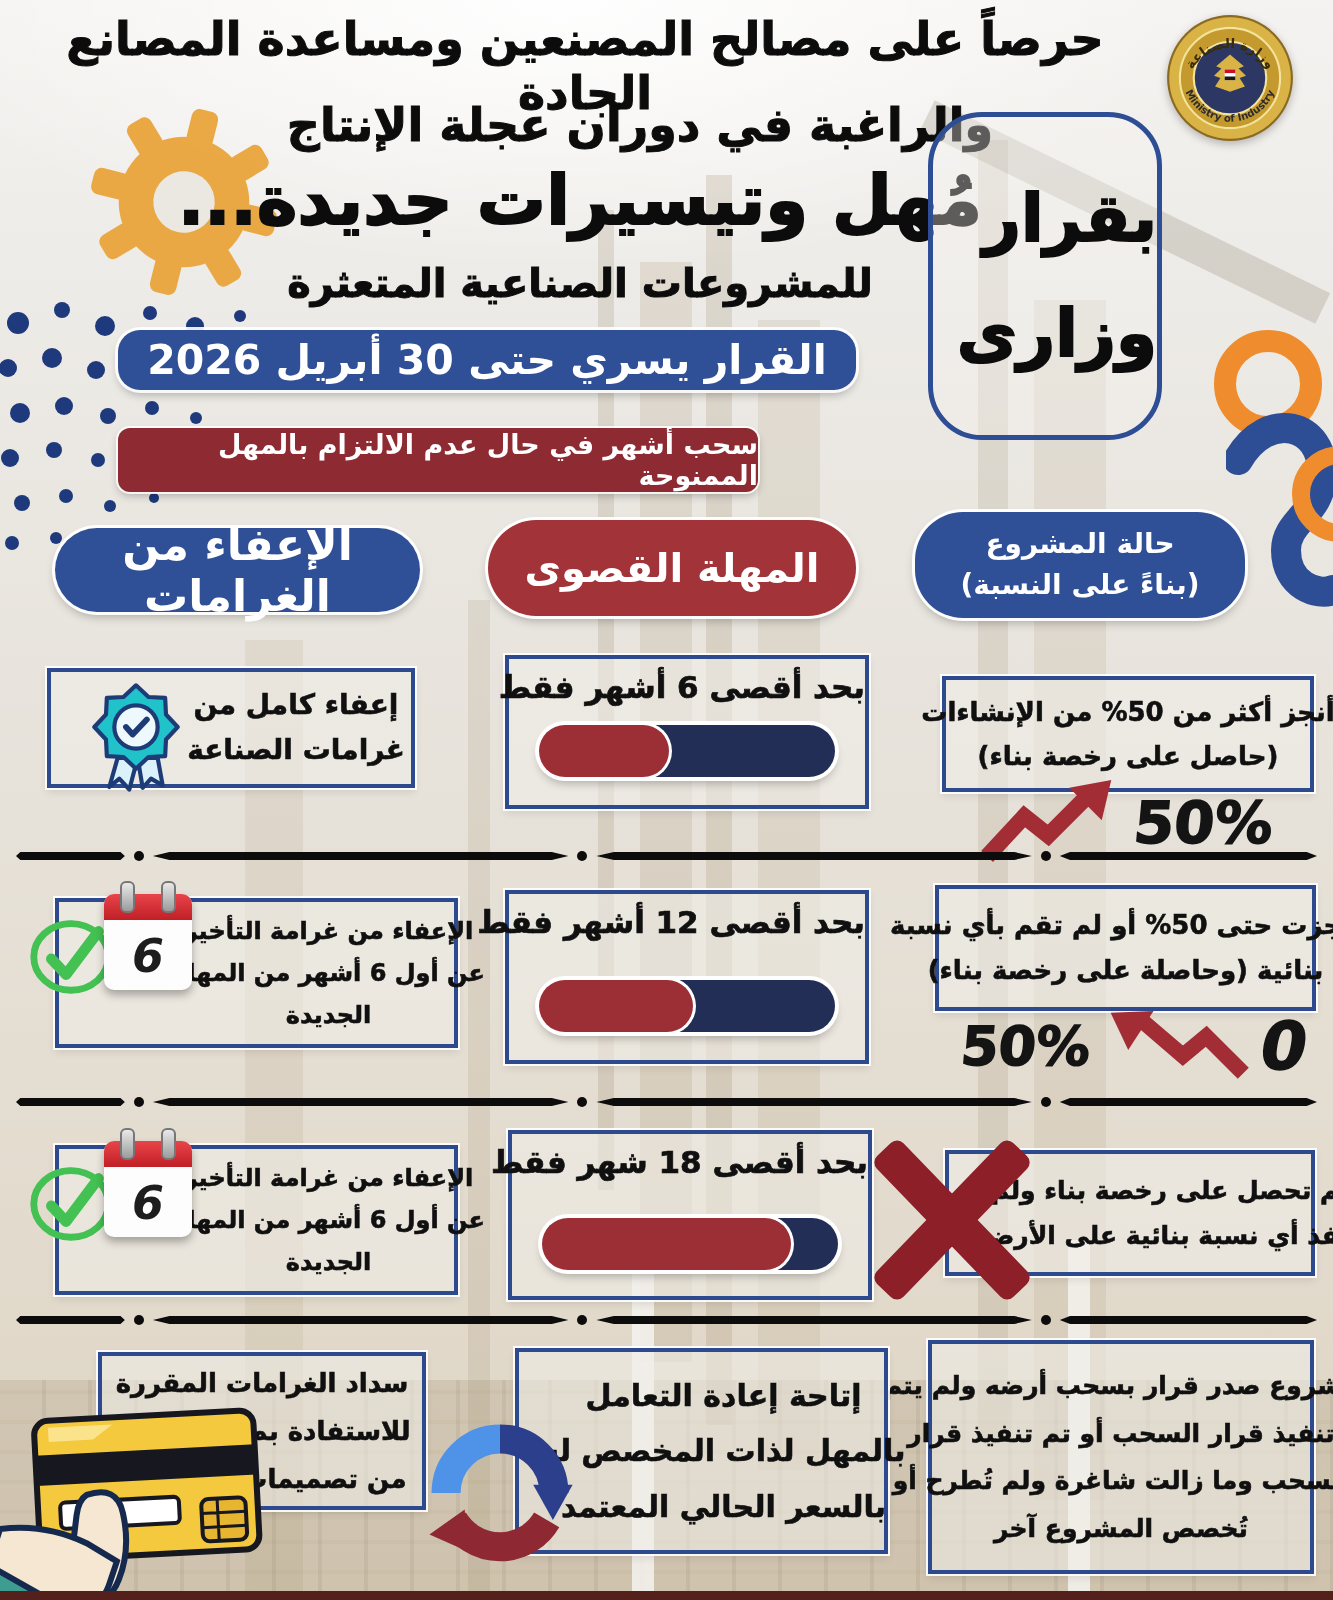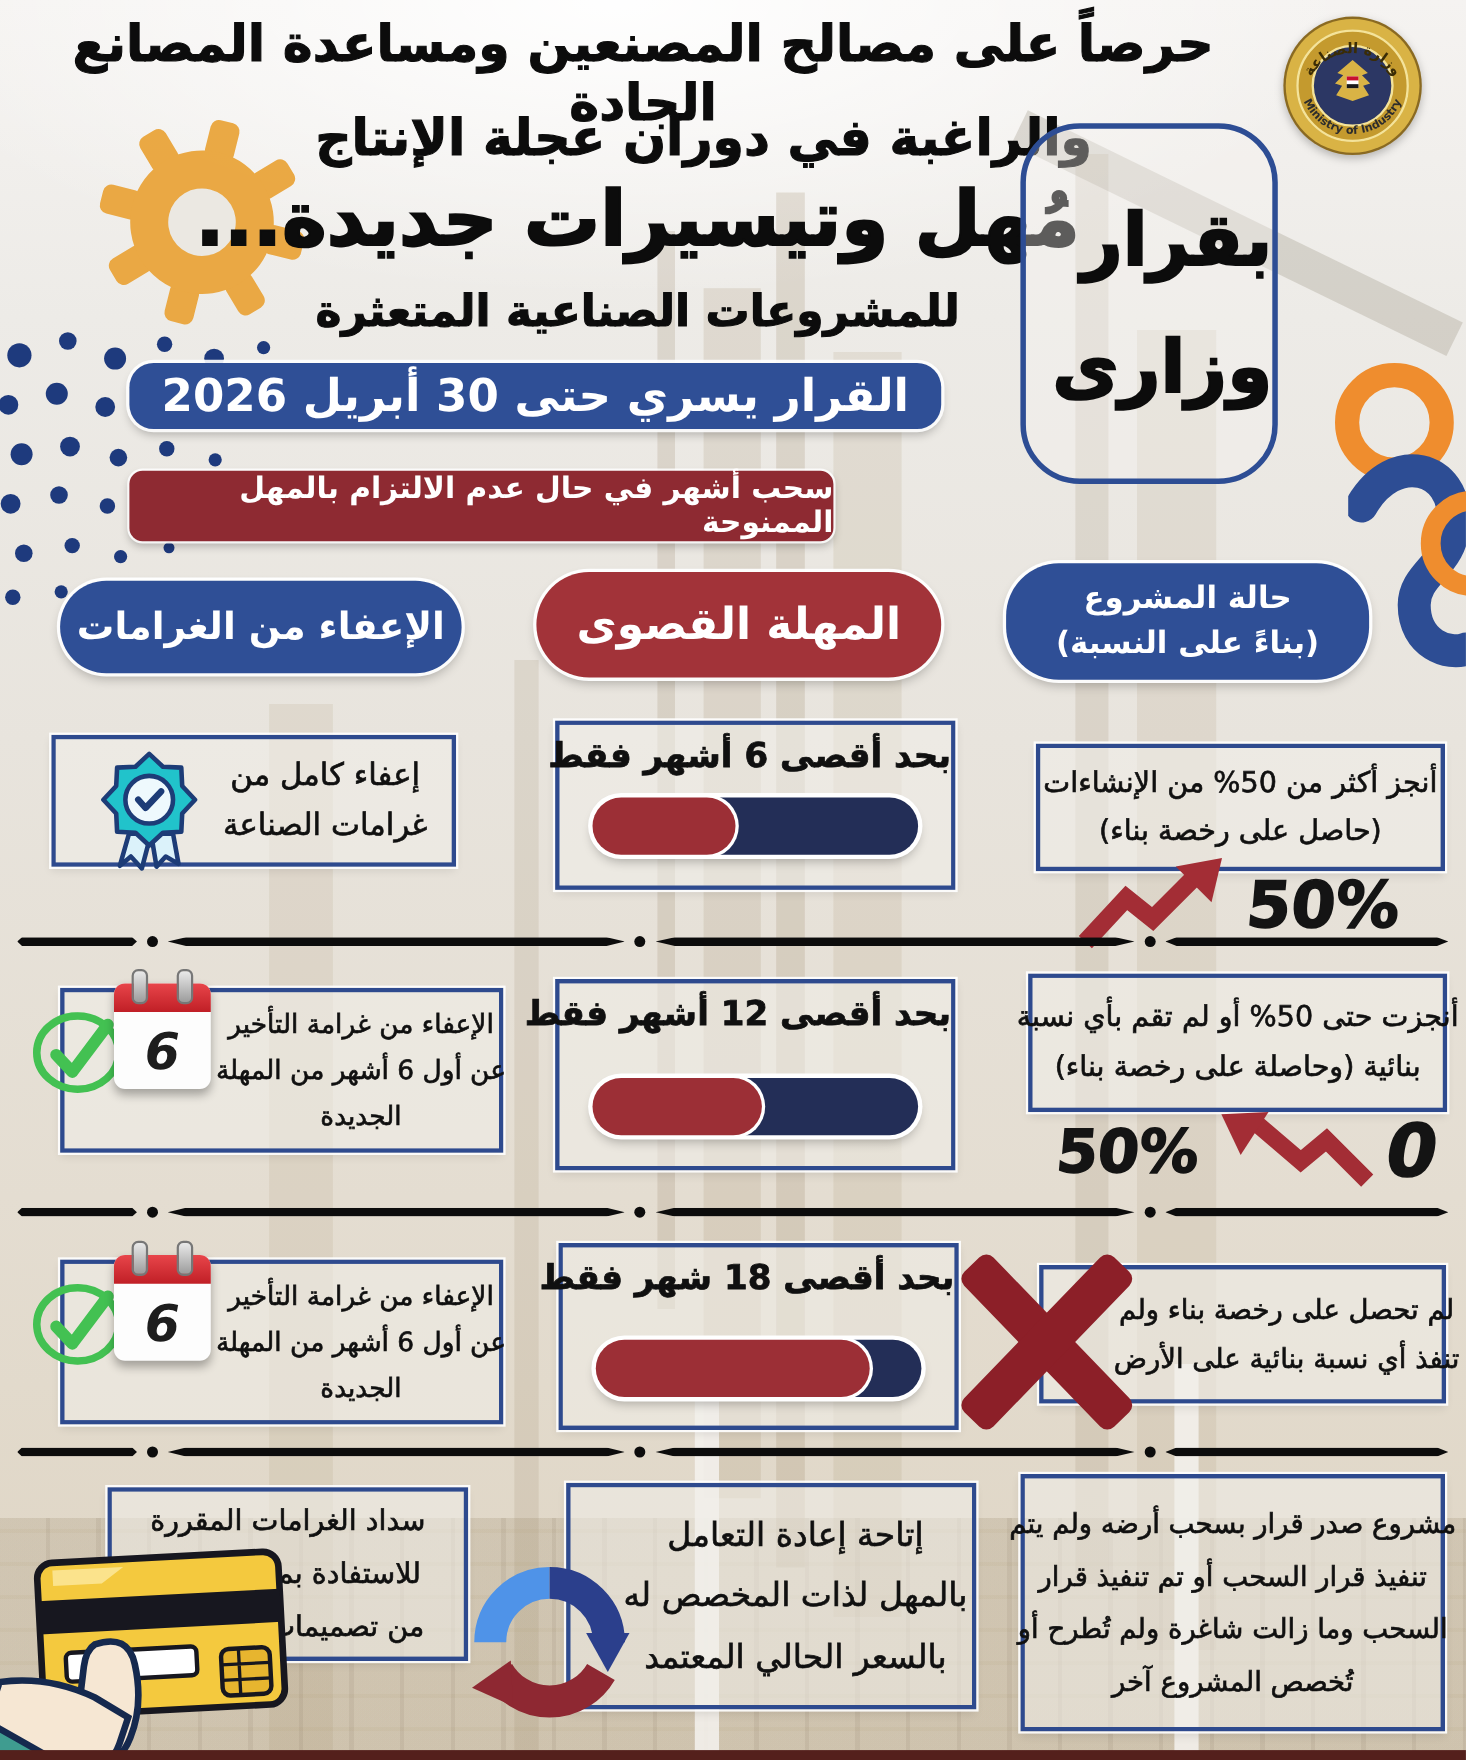--- a/index.html
+++ b/index.html
@@ -45,28 +45,28 @@
   .warning{position:absolute;left:118px;top:428px;width:640px;height:64px;background:#8e2a32;color:#fff;
     border-radius:12px;display:flex;align-items:center;justify-content:center;font-size:27px;font-weight:bold;
     box-shadow:0 0 0 2px rgba(255,255,255,.85),0 4px 8px rgba(0,0,0,.25);}
   .decree{position:absolute;left:928px;top:112px;width:224px;height:318px;border:5px solid #2d4d94;border-radius:54px;
     background:rgba(246,244,241,.35);display:flex;flex-direction:column;align-items:flex-start;justify-content:center;gap:38px;
     font-size:66px;font-weight:bold;color:#0c0c0c;-webkit-text-stroke:2px #0c0c0c;}
   
   .pill{position:absolute;color:#fff;font-weight:bold;display:flex;flex-direction:column;align-items:center;justify-content:center;
     text-align:center;box-shadow:0 0 0 3px rgba(255,255,255,.95),0 5px 10px rgba(0,0,0,.25);}
   .pill.blue{background:#2f4f96;} .pill.red{background:#a23339;}
-  .pill-exemption{left:55px;top:528px;width:365px;height:84px;border-radius:42px;font-size:34px;}
+  .pill-exemption{left:55px;top:528px;width:365px;height:84px;border-radius:42px;font-size:44px;}
   .pill-deadline{left:488px;top:520px;width:368px;height:96px;border-radius:48px;font-size:40px;}
   .pill-status{left:915px;top:512px;width:330px;height:106px;border-radius:48px;font-size:28px;line-height:1.45;}
   
   .cell{position:absolute;border:4px solid #2e4a8e;outline:2px solid rgba(255,255,255,.9);
     background:rgba(240,238,234,.55);box-shadow:0 4px 8px rgba(0,0,0,.10);}
   .txt{position:absolute;display:flex;flex-direction:column;align-items:center;justify-content:center;}
-  .ln{font-weight:normal;color:#101010;white-space:nowrap;-webkit-text-stroke:.6px #101010;text-align:right;}
+  .ln{font-weight:bold;color:#101010;white-space:nowrap;-webkit-text-stroke:.6px #101010;text-align:right;}
   
   .c-r1-ex{left:47px;top:668px;width:360px;height:112px;}
   .c-r1-ex .txt{inset:6px 8px 6px 138px;} .c-r1-ex .ln{font-size:28px;line-height:1.6;}
   .badge{position:absolute;left:86px;top:676px;width:100px;height:122px;}
   .c-r1-dl{left:505px;top:655px;width:356px;height:146px;}
   .dl-title{position:absolute;top:10px;left:0;right:0;text-align:center;font-size:31px;font-weight:bold;color:#101010;-webkit-text-stroke:.7px #101010;white-space:nowrap;}
   .bar{position:absolute;height:52px;background:#232e57;border-radius:28px;box-shadow:0 0 0 4px #fff,0 6px 10px rgba(0,0,0,.28);direction:ltr;}
   .bar .fill{position:absolute;left:0;top:0;bottom:0;border-radius:28px;background:#9c2f36;box-shadow:0 0 0 3px #fff;}
   .c-r1-dl .bar{left:30px;right:30px;top:66px;}
   .c-r1-st{left:942px;top:676px;width:364px;height:108px;}

